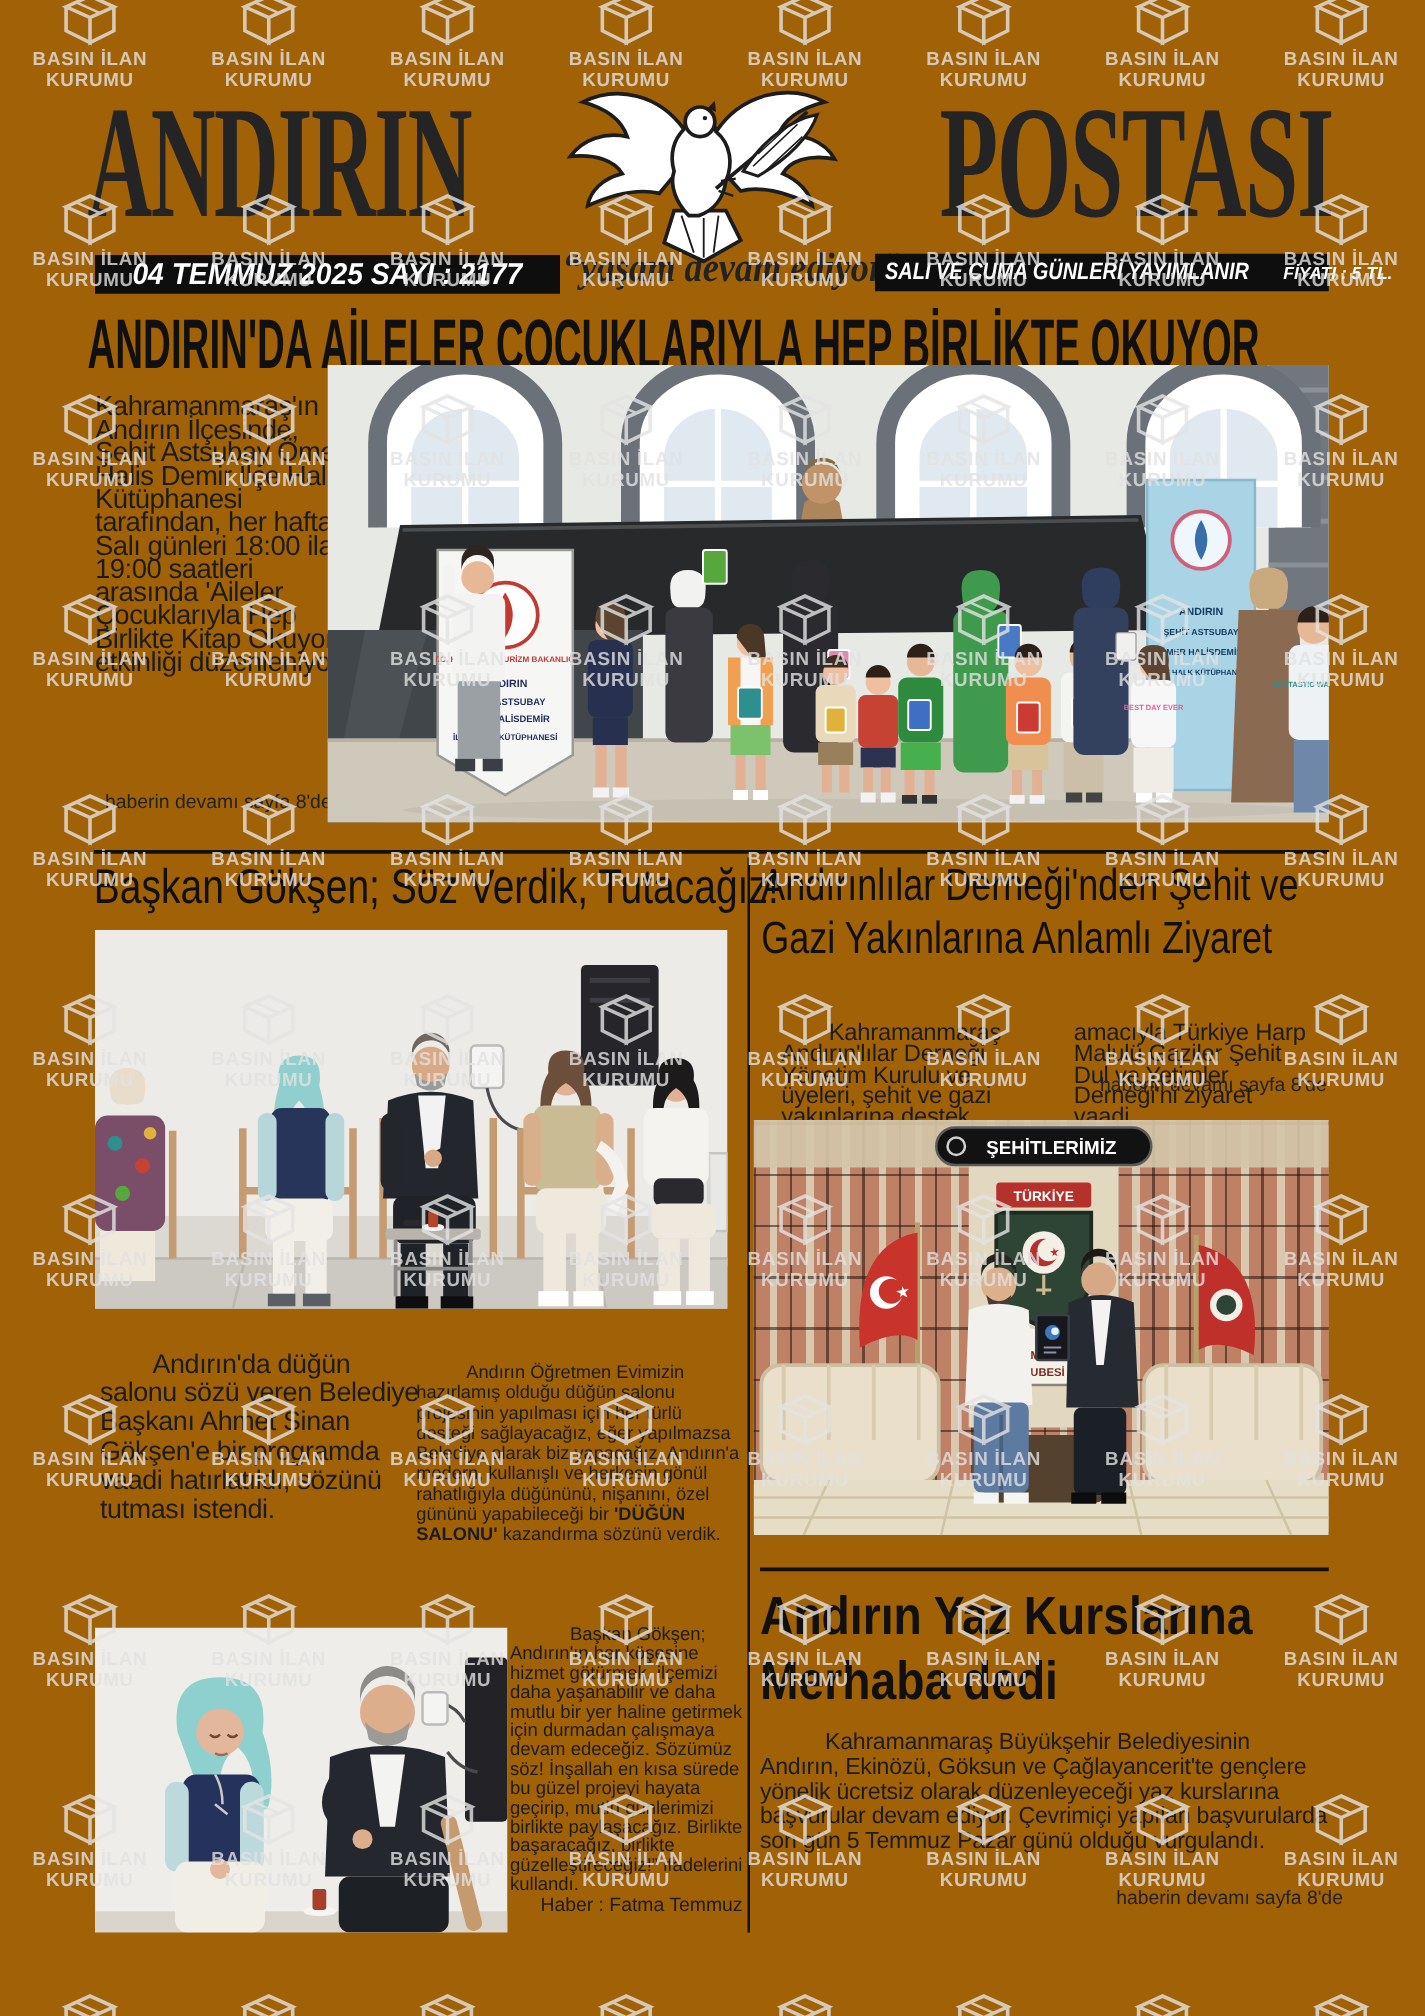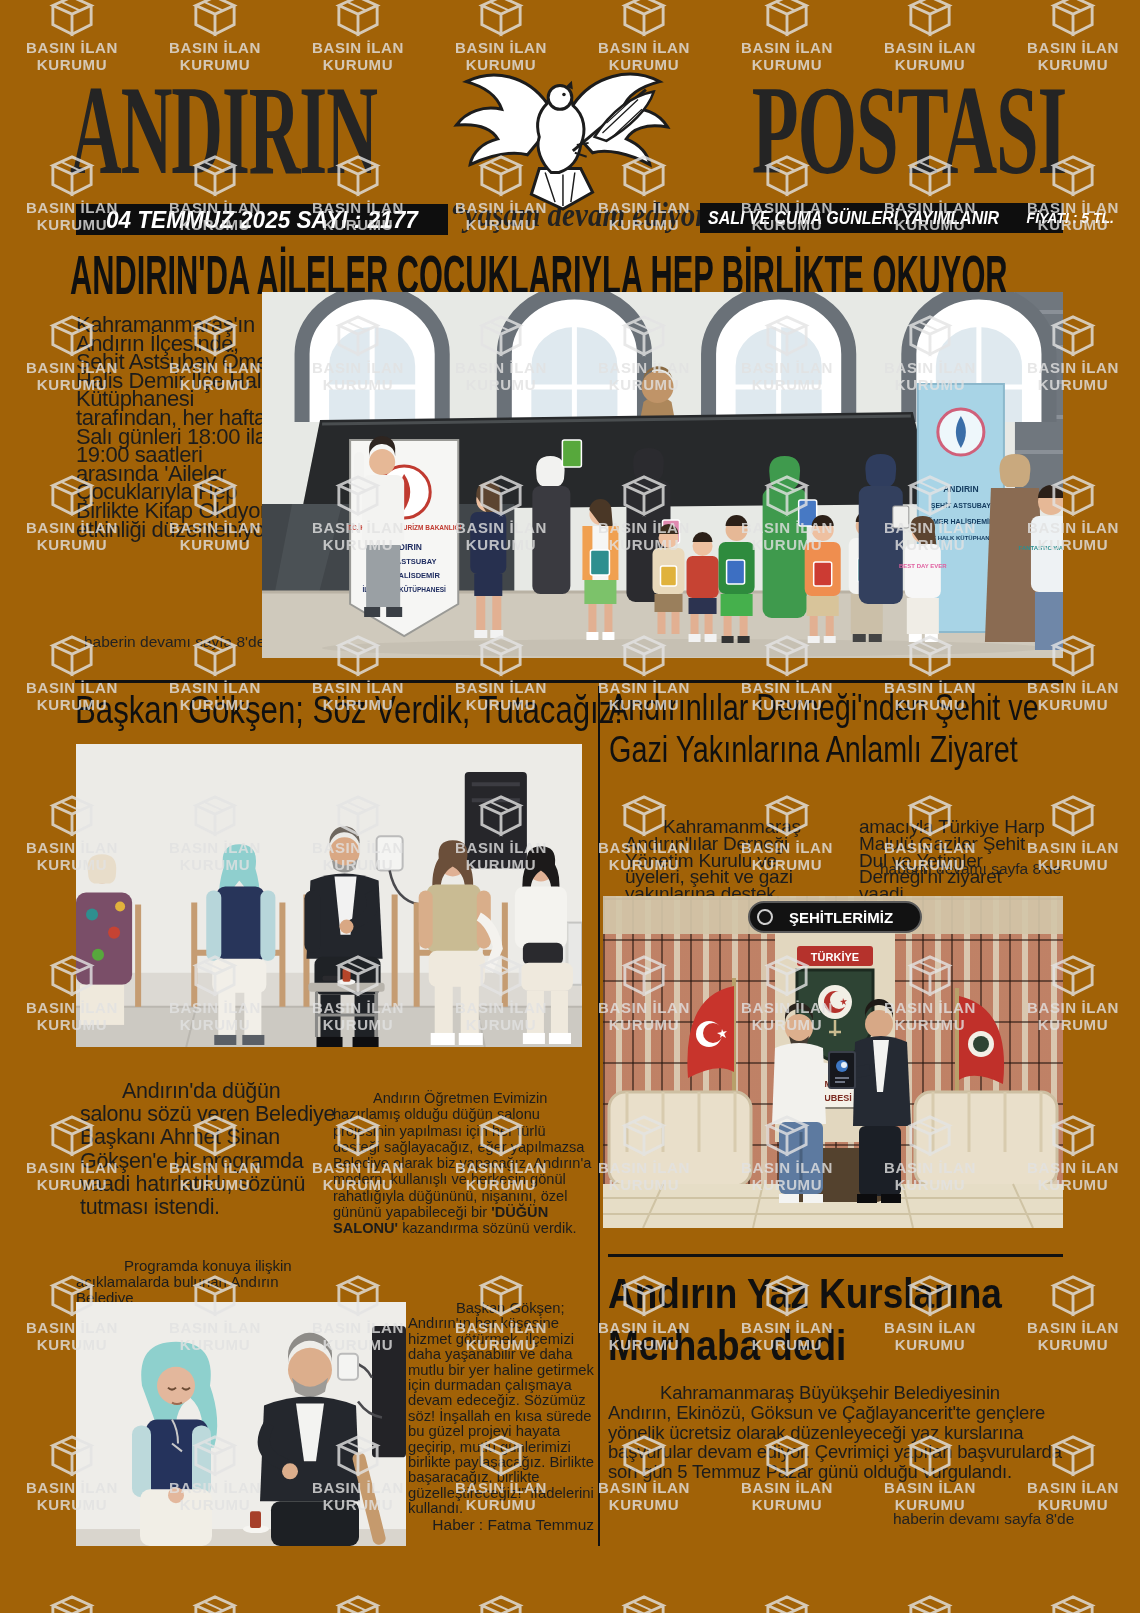--- a/index.html
+++ b/index.html
@@ -405,21 +405,20 @@
       <rect x="446" y="198" width="40" height="22" rx="6" fill="#2a2a2e"></rect>
       <rect x="444" y="218" width="52" height="28" rx="8" fill="#efe9dd"></rect>
       <rect x="450" y="246" width="17" height="46" fill="#efe9dd"></rect>
         <rect x="474" y="246" width="17" height="46" fill="#efe9dd"></rect>
       <rect x="446" y="288" width="22" height="11" fill="#ffffff"></rect>
         <rect x="472" y="288" width="22" height="11" fill="#ffffff"></rect>
     </g>
   </svg>
 
   <div id="mayor-intro" class="abs body-txt">Andırın'da düğün salonu sözü veren Belediye Başkanı Ahmet Sinan Gökşen'e bir programda vaadi hatırlatıldı, sözünü tutması istendi.</div>
-  <div id="mayor-col1cont" class="abs body-txt">Programda konuya ilişkin açıklamalarda bulunan Andırın Belediye</div>
   <div id="mayor-col2" class="abs body-txt">
     <p class="p2"><span>Andırın Öğretmen Evimizin hazırlamış olduğu düğün salonu projesinin yapılması için her türlü desteği sağlayacağız, eğer yapılmazsa Belediye olarak biz yapacağız. Andırın'a modern, kullanışlı ve herkesin gönül rahatlığıyla düğününü, nişanını, özel gününü yapabileceği bir </span><b>'DÜĞÜN SALONU'</b><span> kazandırma sözünü verdik.</span></p>
   </div>
   <div id="mayor-col3" class="abs body-txt">Başkan Gökşen; Andırın'ın her köşesine hizmet götürmek, ilçemizi daha yaşanabilir ve daha mutlu bir yer haline getirmek için durmadan çalışmaya devam edeceğiz. Sözümüz söz! İnşallah en kısa sürede bu güzel projeyi hayata geçirip, mutlu günlerimizi birlikte paylaşacağız. Birlikte başaracağız, birlikte güzelleştireceğiz!” ifadelerini kullandı.</div>
   <div id="mayor-byline" class="abs body-txt">Haber : Fatma Temmuz</div>
 
   <svg class="abs photo" style="left:76px;top:1302px;width:330px;height:244px;z-index:1" viewBox="0 0 330 245" preserveAspectRatio="none">
     <rect width="330" height="245" fill="#eeede9"></rect>
     <rect x="0" y="228" width="330" height="17" fill="#d9d5cd"></rect>
     <rect x="296" y="24" width="34" height="132" rx="4" fill="#232327"></rect>

